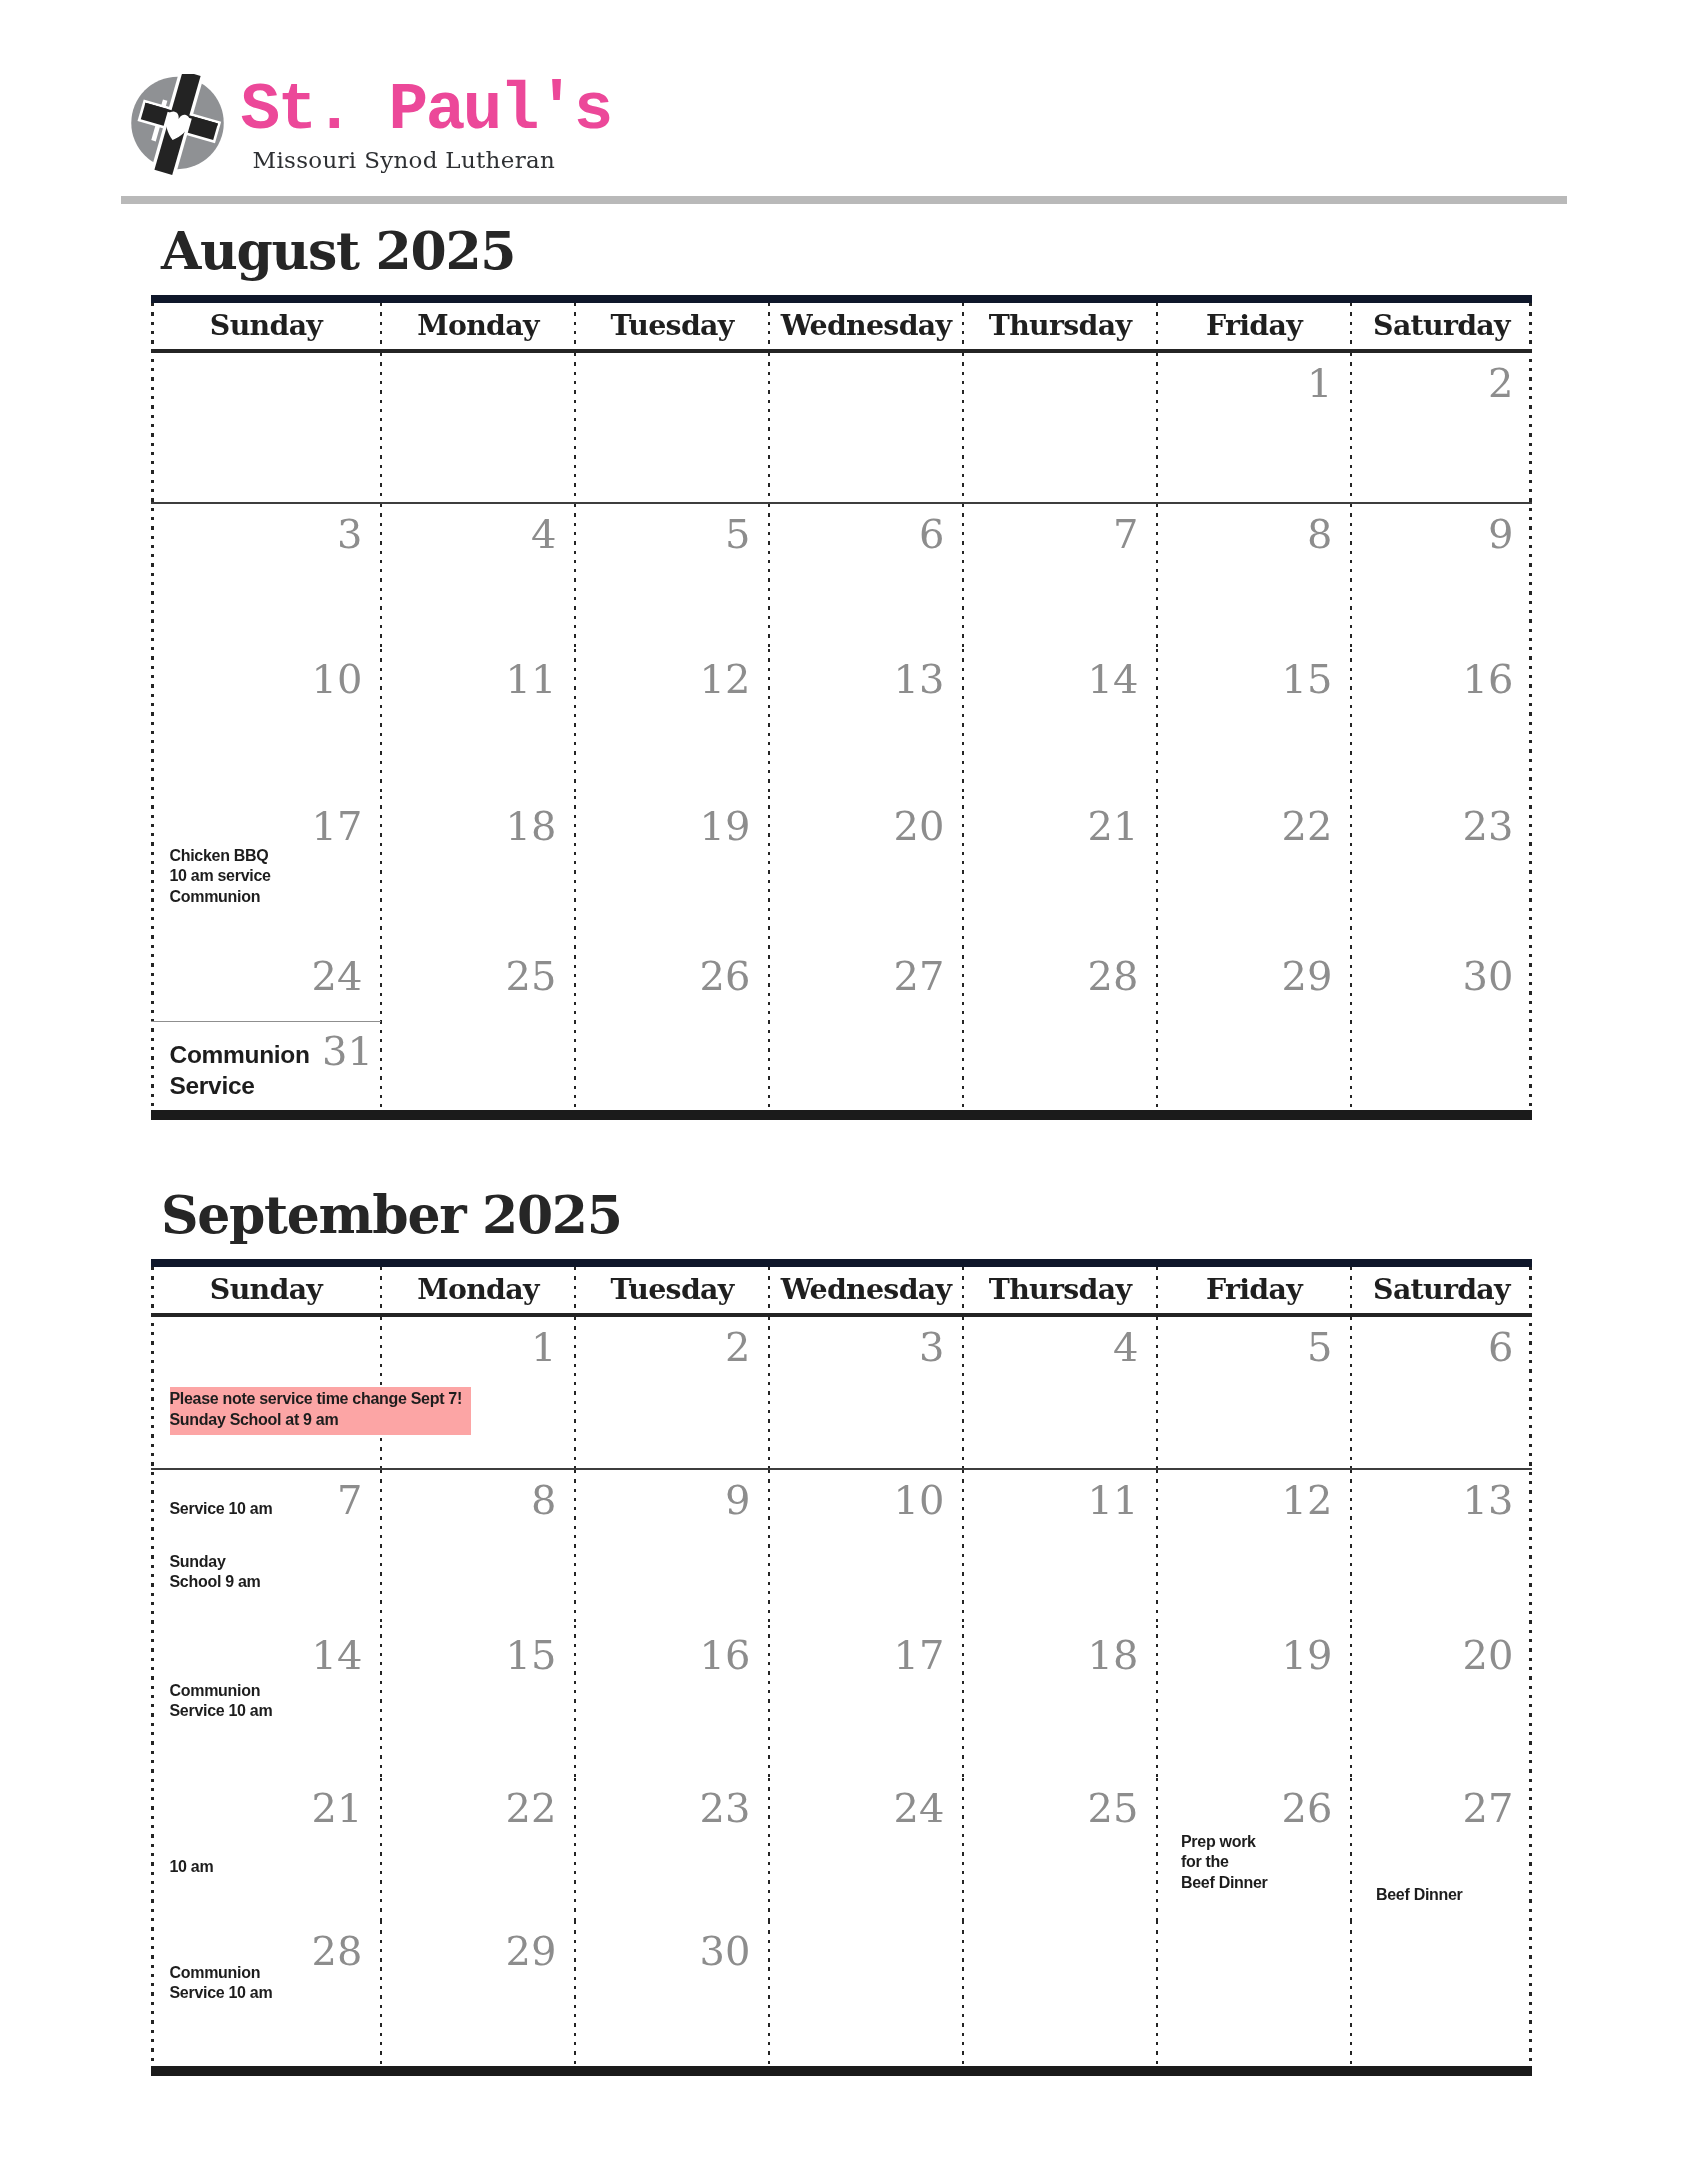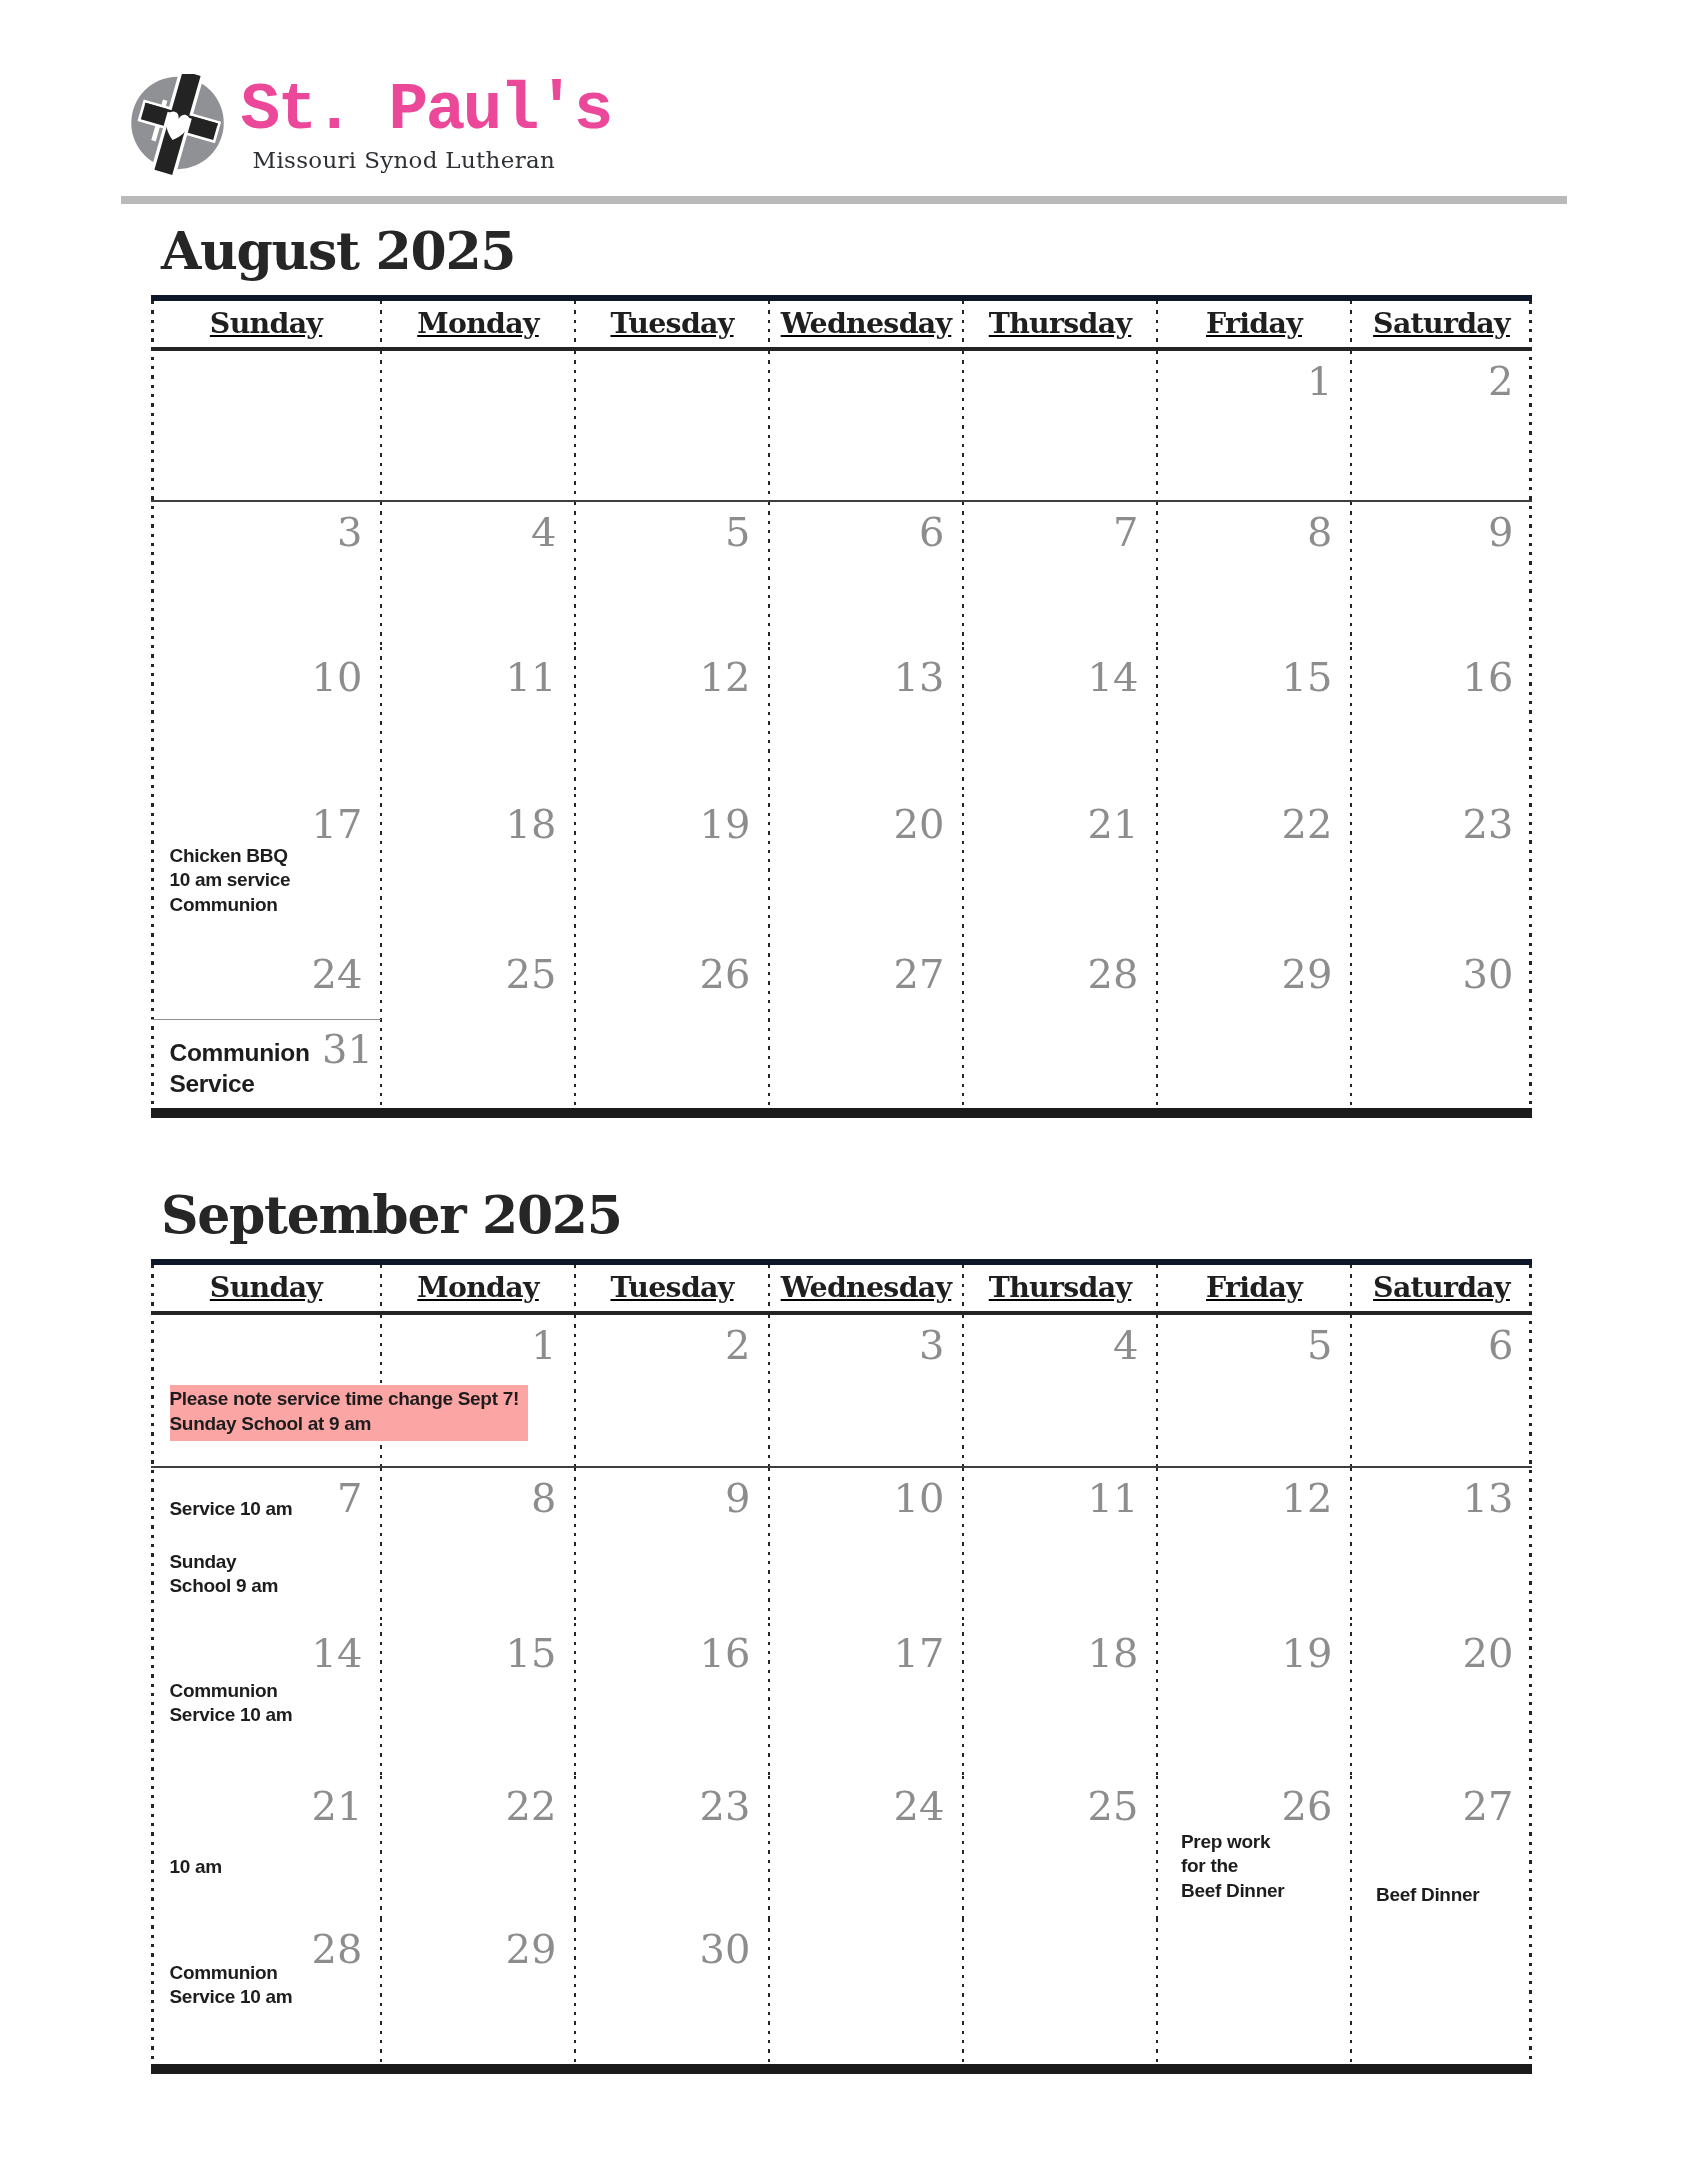--- a/index.html
+++ b/index.html
@@ -29,24 +29,23 @@
   .calendar { position: absolute; left: 151px; width: 1381px; }
   #cal-august { top: 224px; }
   #cal-september { top: 1188px; }
   .cal-title {
     font-family: "DejaVu Serif", serif; font-weight: bold; font-size: 52px;
     color: #262626; letter-spacing: -1.3px; margin: 0 0 16px 10px; line-height: 1.05;
   }
 
   .grid {
     position: relative; width: 1381px;
-    border-top: 6px solid #0f172a;
+    border-top: 8px solid #0f172a;
     border-bottom: 10px solid #1b1b1b;
     background: #ffffff;
-    text-decoration: underline;
   }
   
   .grid::before, .grid::after {
     content: ""; position: absolute; top: 0; bottom: 0; width: 2.6px; z-index: 1;
     background: repeating-linear-gradient(to bottom, #242424 0 3.3px, transparent 3.3px 9.3px);
   }
   .grid::before { left: 0; }
   .grid::after { right: 0; }
 
   .row { display: flex; width: 100%; }
@@ -83,21 +82,21 @@
 
   .day-num {
     position: absolute; top: 10.6px; right: 18.5px; z-index: 0;
     font-family: "DejaVu Serif", serif; font-size: 40px; line-height: 1;
     color: #8d8d8d;
   }
 
   .event {
     position: absolute; left: 18.5px; z-index: 3;
     font-family: "Liberation Sans", sans-serif; font-weight: bold;
-    font-size: 19px; line-height: 1.3; color: #1d1d1d; letter-spacing: -0.3px;
+    font-size: 16px; line-height: 1.3; color: #1d1d1d; letter-spacing: -0.3px;
   }
   .ev-a   { top: 50px; }
   .ev-note { top: 70px; white-space: nowrap; background: #fca5a5; padding: 2.6px 9.3px 4px 0; }
   .ev-s1  { top: 29px; }
   .ev-s2  { top: 82px; }
   .ev-s3  { top: 56px; }
   .ev-s4  { top: 36px; margin-top: 43px; }
   .ev-s5  { top: 54px; left: 24px; }
   .ev-s6  { top: 107px; left: 25px; }
   .ev-s7  { top: 42px; }

